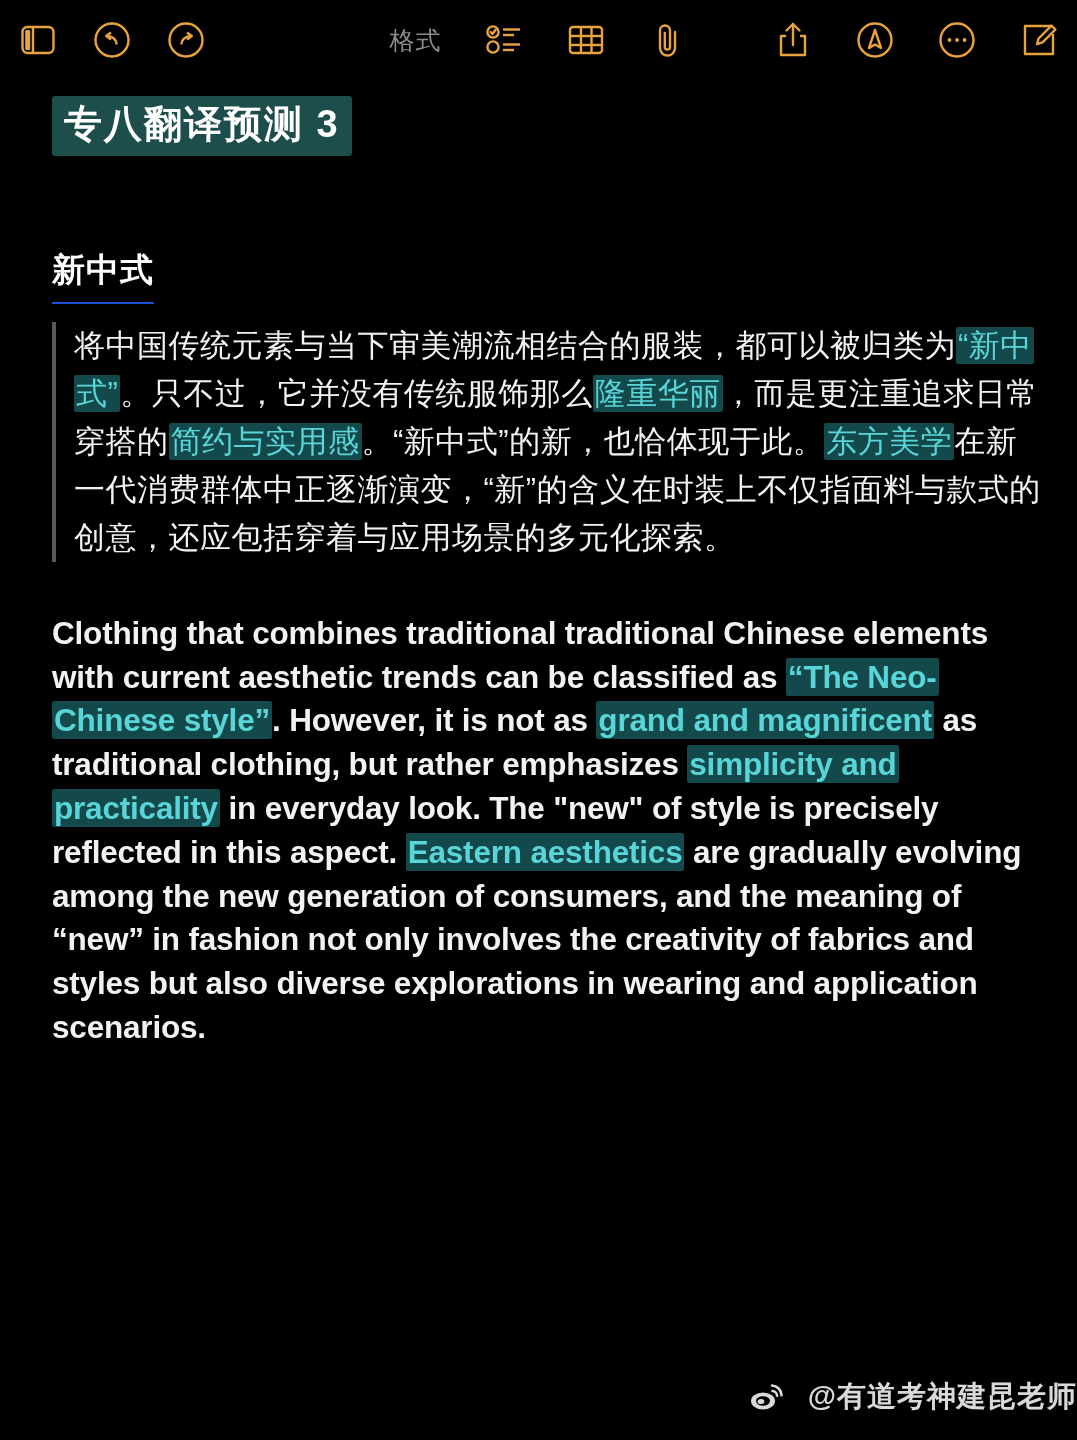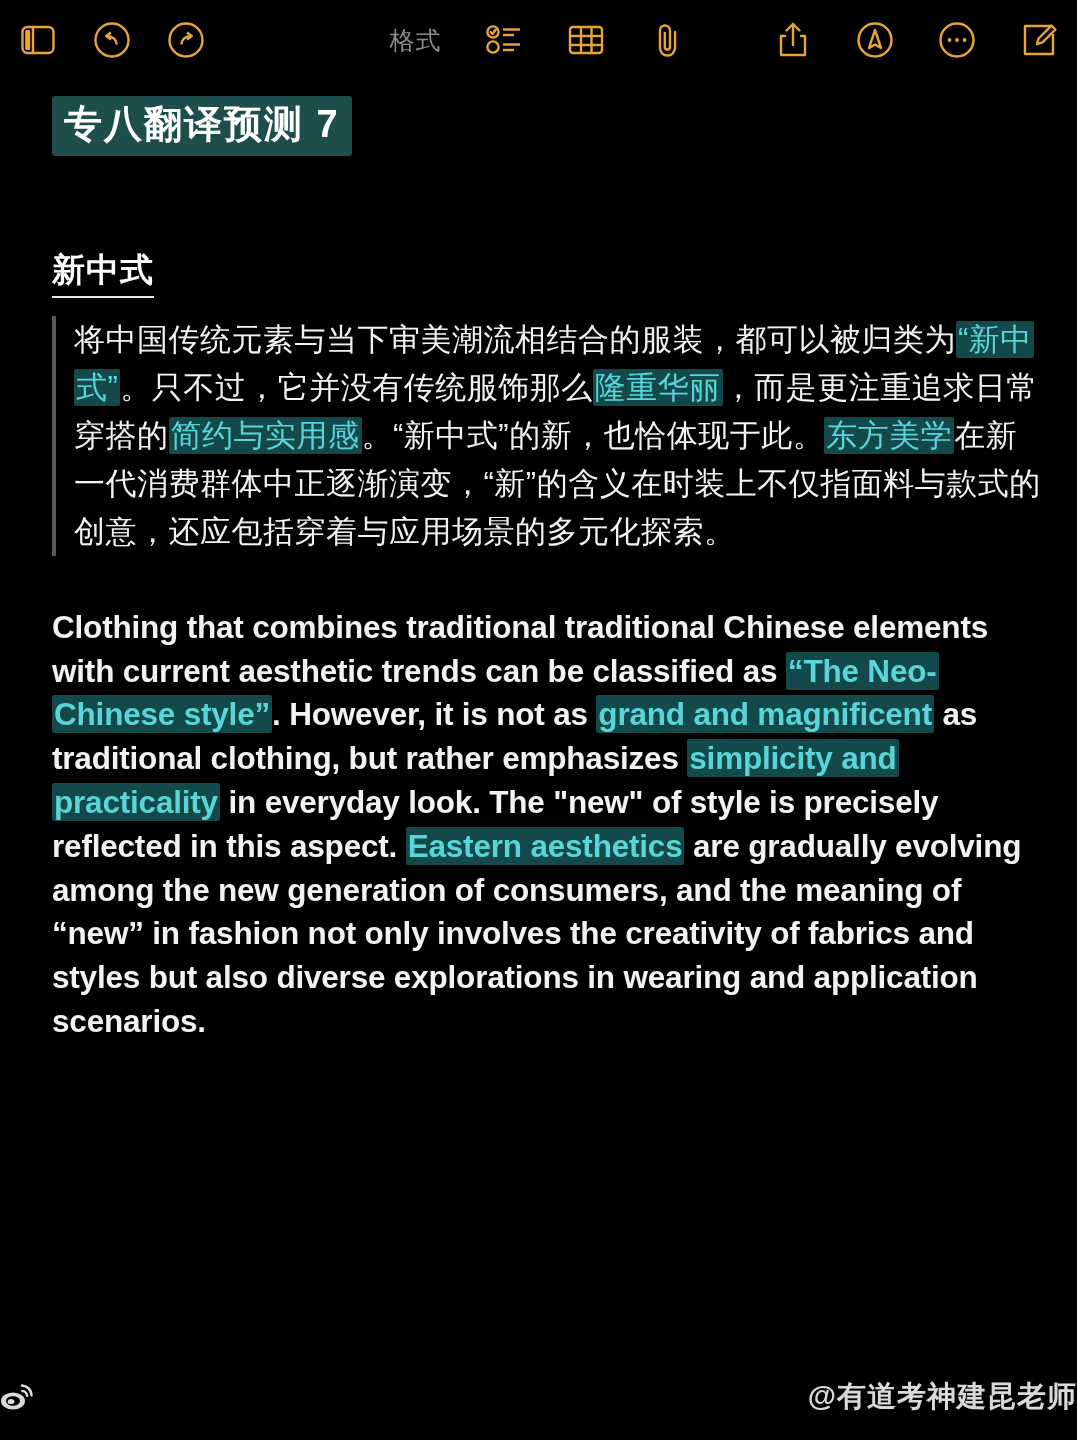--- a/index.html
+++ b/index.html
@@ -82,22 +82,22 @@
     letter-spacing: 2px;
     line-height: 1.2;
   }
 
   .heading {
     margin-top: 92px;
     font-size: 33px;
     font-weight: bold;
     color: #ffffff;
     display: inline-block;
-    border-bottom: 2px solid #e5e5e5;
-    padding-bottom: 3px;
+    border-bottom: 2px solid #1d4ed8;
+    padding-bottom: 9px;
     letter-spacing: 1px;
   }
 
   .quote-block {
     margin-top: 18px;
     border-left: 4px solid #5a5a5c;
     padding-left: 18px;
   }
   .cn-para {
     font-size: 31px;
@@ -124,21 +124,21 @@
     box-decoration-break: clone;
     -webkit-box-decoration-break: clone;
   }
 
   
   .footer {
     flex: 0 0 auto;
     height: 86px;
     display: flex;
     align-items: center;
-    justify-content: space-between;
+    justify-content: flex-end;
     gap: 24px;
   }
   .weibo-icon { color: #cfcfcf; display: flex; align-items: center; }
   .watermark {
     color: #d9d9d9;
     font-size: 29px;
     font-weight: bold;
     letter-spacing: 1px;
   }
 </style>
@@ -229,21 +229,21 @@
           <path d="M30 4 L4 4 L4 32 L32 32 L32 12"></path>
           <path d="M16 22 L17.6 16.5 L30.5 3.6 L34.4 7.5 L21.5 20.4 Z" fill="none"></path>
         </svg>
       </div>
     </div>
   </div>
 
   <div class="doc">
 
     <div class="title-wrap">
-      <div class="doc-title">专八翻译预测 7</div>
+      <div class="doc-title">专八翻译预测 3</div>
     </div>
 
     <div class="heading">新中式</div>
 
     <div class="quote-block">
       <div class="cn-para" id="cn-para"><span>将中国传统元素与当下审美潮流相结合的服装，都可以被归类为</span><span class="hl">“新中式”</span><span>。只不过，它并没有传统服饰那么</span><span class="hl">隆重华丽</span><span>，而是更注重追求日常穿搭的</span><span class="hl">简约与实用感</span><span>。“新中式”的新，也恰体现于此。</span><span class="hl">东方美学</span><span>在新一代消费群体中正逐渐演变，“新”的含义在时装上不仅指面料与款式的创意，还应包括穿着与应用场景的多元化探索。</span></div>
     </div>
 
     <div class="en-para" id="en-para"><span>Clothing that combines traditional traditional Chinese elements with current aesthetic trends can be classified as </span><span class="hl">“The Neo-Chinese style”</span><span>. However, it is not as </span><span class="hl">grand and magnificent</span><span> as traditional clothing, but rather emphasizes </span><span class="hl">simplicity and practicality</span><span> in everyday look. The "new" of style is precisely reflected in this aspect. </span><span class="hl">Eastern aesthetics</span><span> are gradually evolving among the new generation of consumers, and the meaning of “new” in fashion not only involves the creativity of fabrics and styles but also diverse explorations in wearing and application scenarios.</span></div>
 

